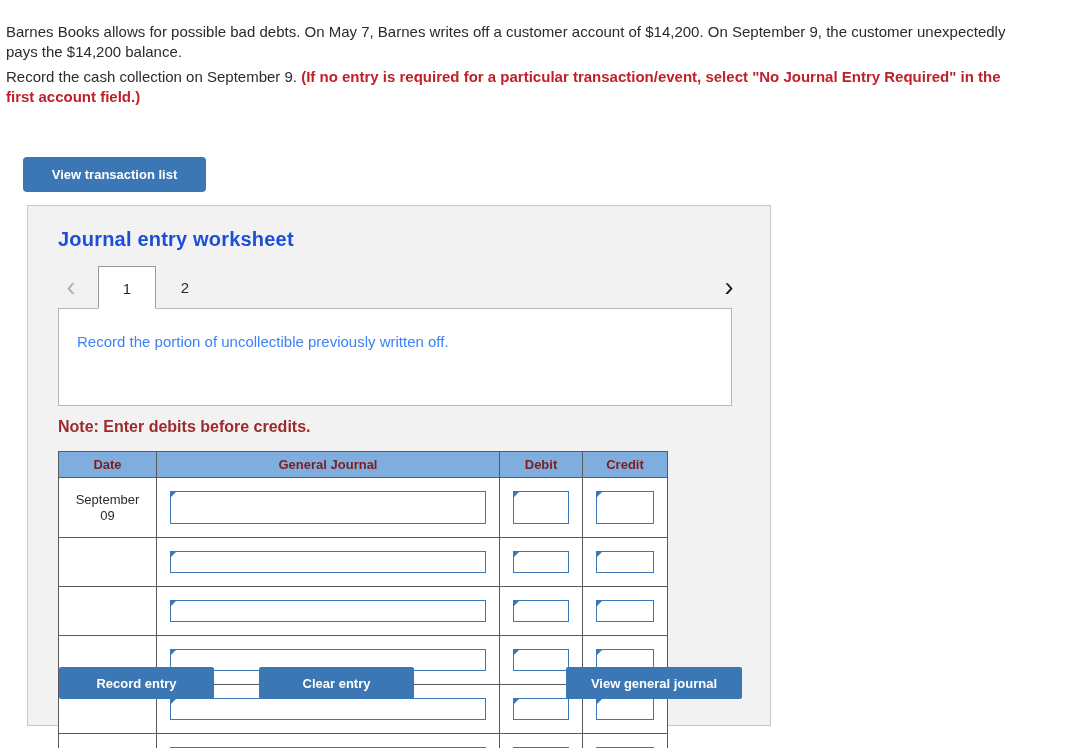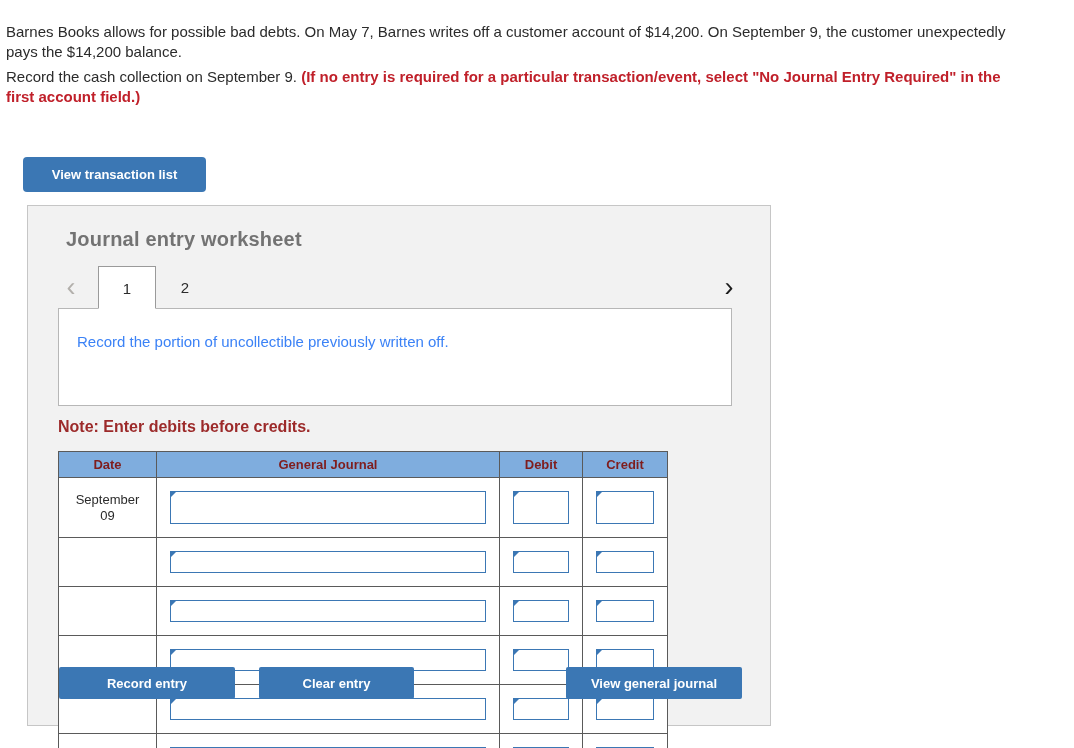--- a/index.html
+++ b/index.html
@@ -68,23 +68,22 @@
     background: #f2f2f2;
     border: 1px solid #c6c6c6;
     box-sizing: border-box;
   }
   .worksheet-title {
     position: absolute;
     left: 30px;
     top: 22px;
     font-size: 20px;
     font-weight: bold;
-    color: #737373;
+    color: #1d4ed8;
     letter-spacing: 0.2px;
-    margin-left: 8px;
   }
 
   
   .tabs-row {
     position: absolute;
     left: 30px;
     top: 60px;
     width: 684px;
     height: 44px;
   }
@@ -248,21 +247,21 @@
     font-weight: bold;
     border: none;
     border-radius: 2px;
     cursor: pointer;
     font-family: "Liberation Sans", sans-serif;
     padding: 0;
     display: flex;
     align-items: center;
     justify-content: center;
   }
-  .btn-record   { left: 31px;  top: 461px; width: 176px; }
+  .btn-record   { left: 31px;  top: 461px; width: 155px; }
   .btn-clear    { left: 231px; top: 461px; width: 155px; }
   .btn-viewgj   { left: 538px; top: 461px; width: 176px; text-align: right; }
 </style>
 </head>
 <body>
 
 <div class="problem-wrap">
   <p class="problem-para">Barnes Books allows for possible bad debts. On May 7, Barnes writes off a customer account of $14,200. On September 9, the customer unexpectedly pays the $14,200 balance.</p>
   <p class="problem-para second"><span>Record the cash collection on September 9. </span><span class="emphasis-red">(If no entry is required for a particular transaction/event, select "No Journal Entry Required" in the first account field.)</span></p>
 </div>

